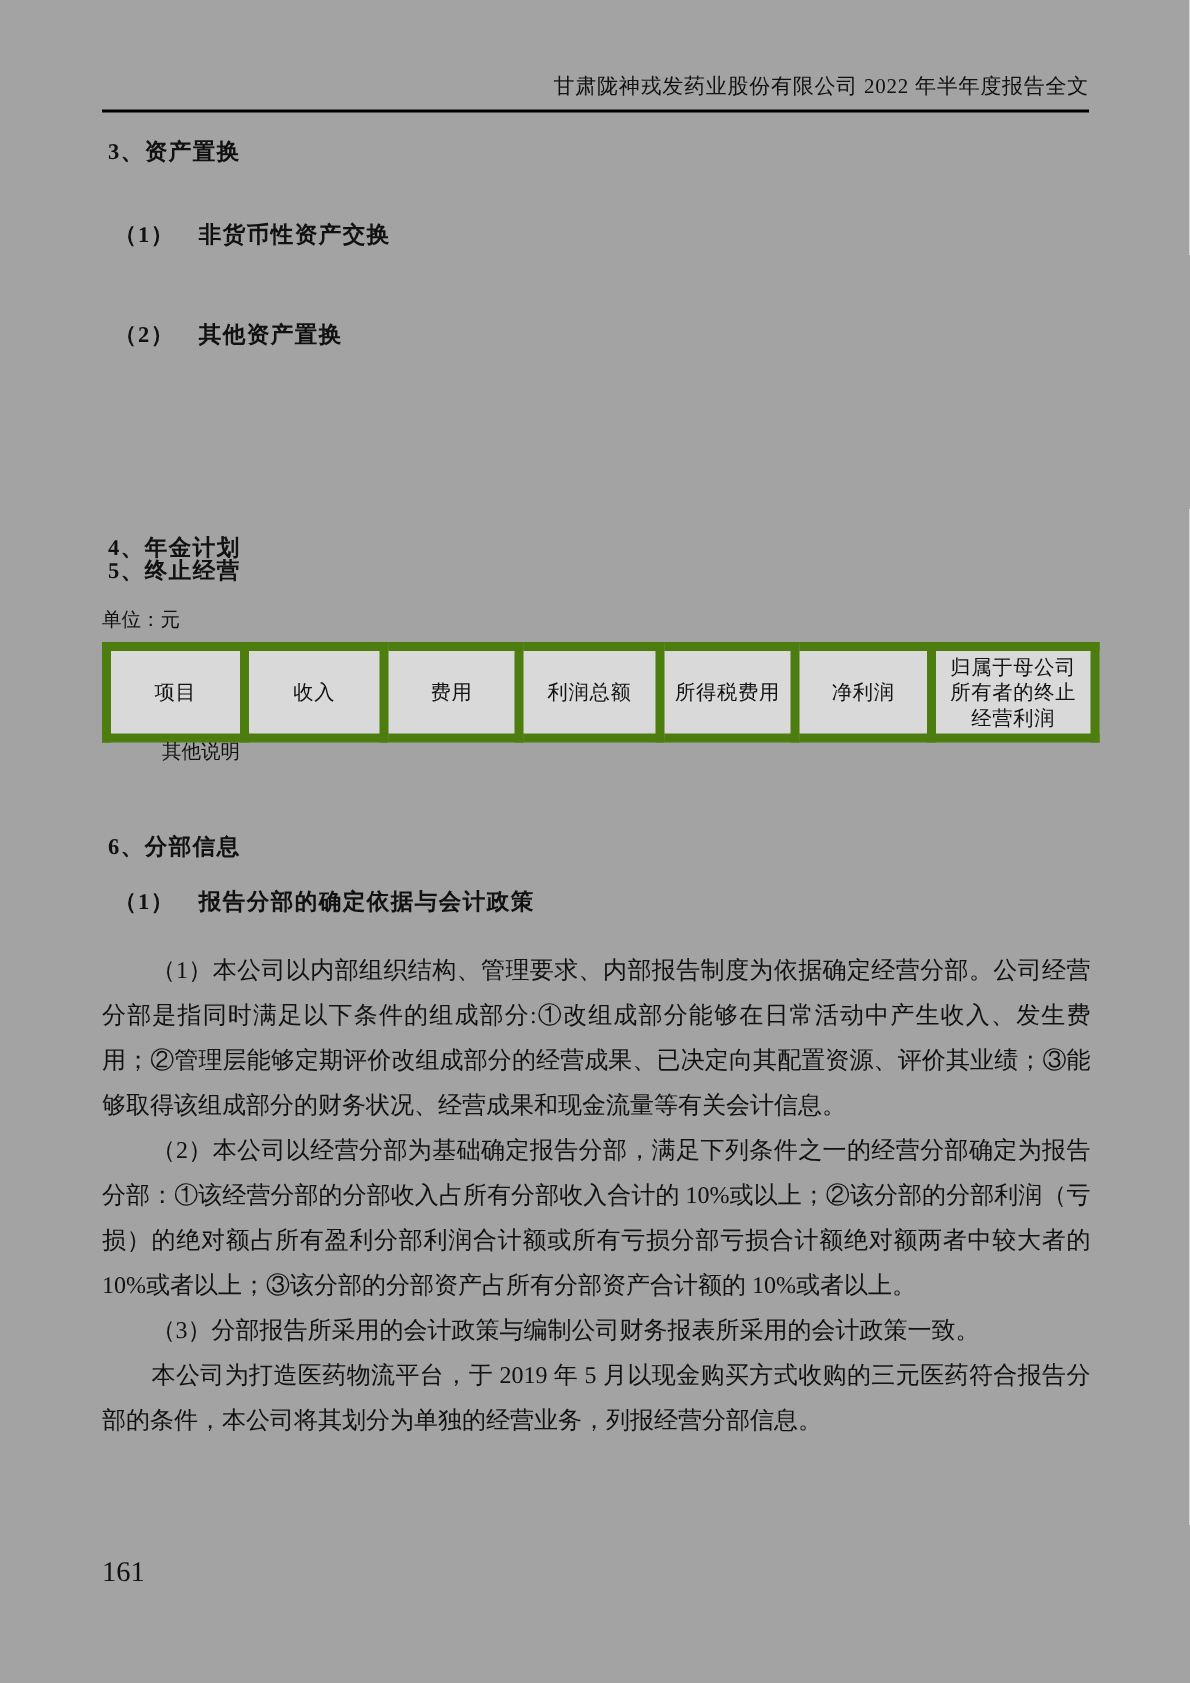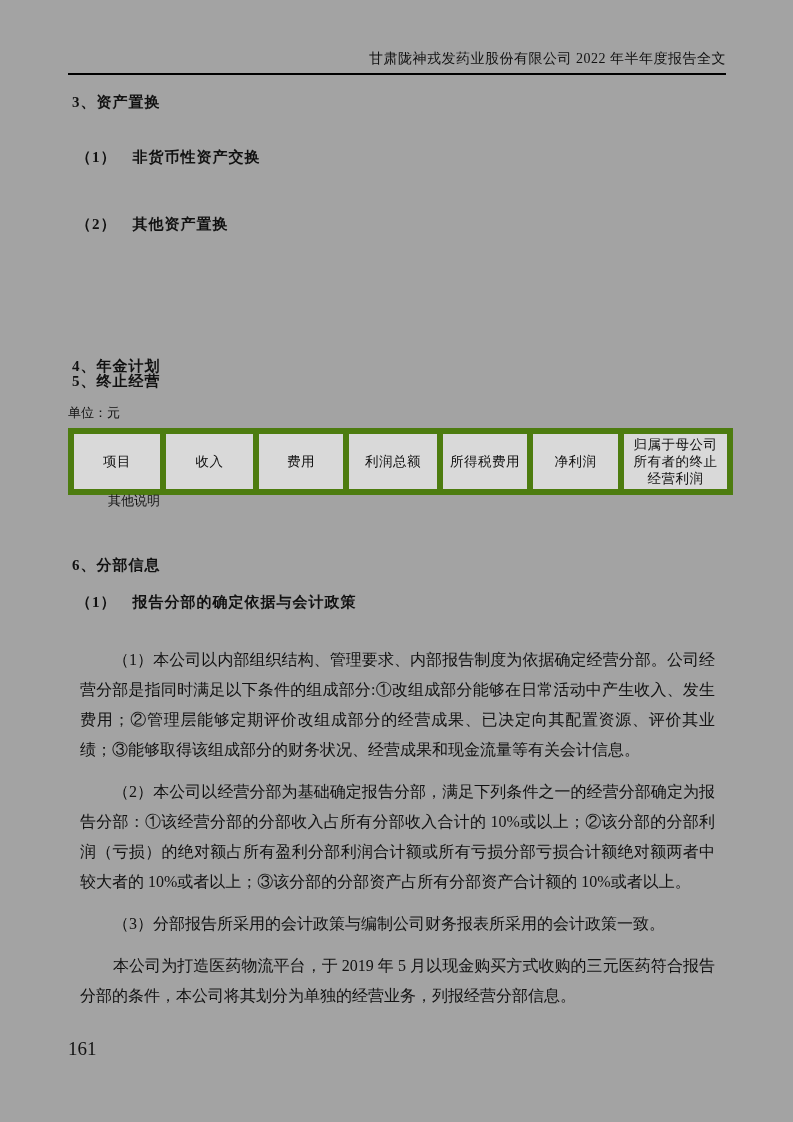--- a/index.html
+++ b/index.html
@@ -76,21 +76,21 @@
     margin-left: 30px;
   }
   
   .para-block {
     position: absolute;
     top: 633px; left: 68px; width: 659px;
     font-size: 16px;
     line-height: 30px;
     text-align: justify;
   }
-  .para-block p { margin: 12px; text-indent: 33px; }
+  .para-block p { margin: 0; text-indent: 33px; }
   
   .page-number {
     position: absolute;
     top: 1038px; left: 68px; width: 640px;
     text-align: left;
     font-size: 19px;
   }
 </style>
 </head>
 <body>

